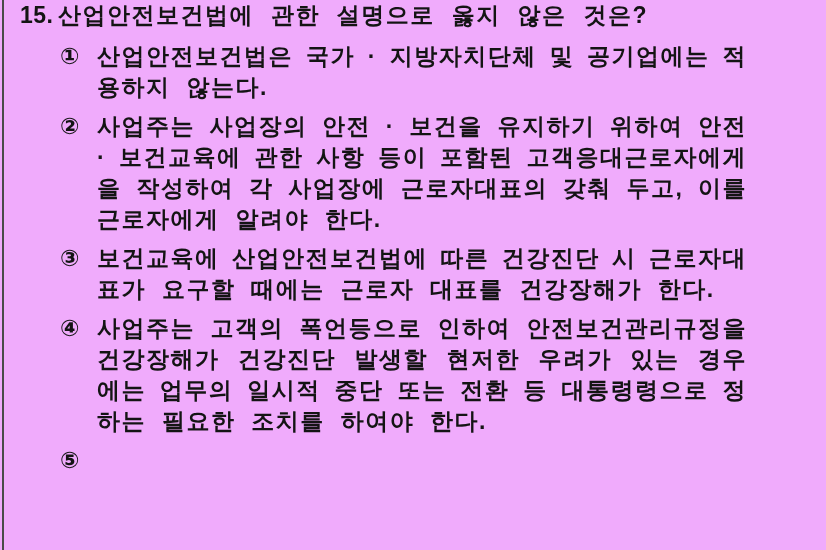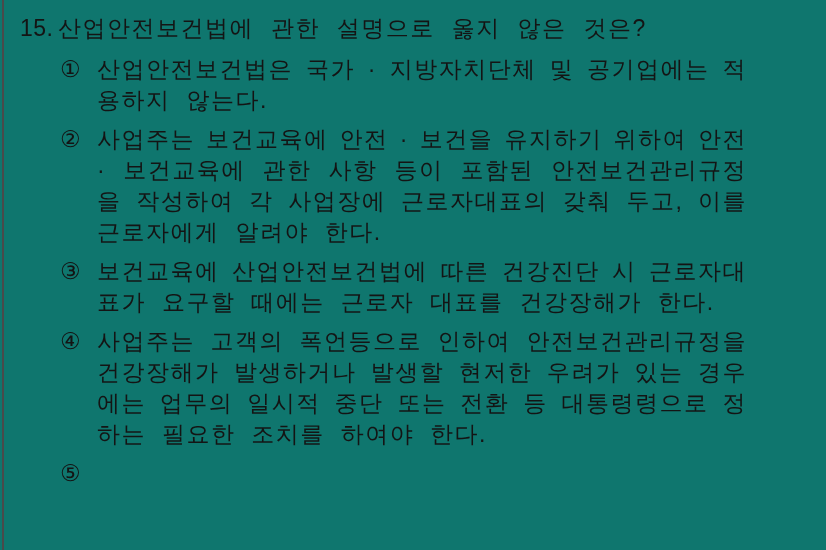--- a/index.html
+++ b/index.html
@@ -1,25 +1,25 @@
 <!DOCTYPE html>
 <html><head>
 <meta charset="utf-8">
 <style>
   html, body { margin: 0; padding: 0; background: #ffffff; }
   .page {
     position: relative;
     width: 826px;
     height: 550px;
-    background: #0f766e;
+    background: #f0abfc;
     color: #141414;
     font-family: "Liberation Sans", "DejaVu Sans", sans-serif;
     overflow: hidden;
     box-sizing: border-box;
-    padding-top: 13px;
+    font-weight: bold;
   }
   .left-rule {
     position: absolute;
     left: 2px;
     top: 0;
     width: 2px;
     height: 550px;
     background: #4a4a4a;
   }
   .question {
@@ -78,40 +78,40 @@
       <span class="marker">①</span>
       <div class="opt-text">
         <div class="opt-line">산업안전보건법은 국가 · 지방자치단체 및 공기업에는 적</div>
         <div class="opt-line">용하지 않는다.</div>
       </div>
     </div>
 
     <div class="option">
       <span class="marker">②</span>
       <div class="opt-text">
-        <div class="opt-line">사업주는 보건교육에 안전 · 보건을 유지하기 위하여 안전</div>
-        <div class="opt-line">· 보건교육에 관한 사항 등이 포함된 안전보건관리규정</div>
+        <div class="opt-line">사업주는 사업장의 안전 · 보건을 유지하기 위하여 안전</div>
+        <div class="opt-line">· 보건교육에 관한 사항 등이 포함된 고객응대근로자에게</div>
         <div class="opt-line">을 작성하여 각 사업장에 근로자대표의 갖춰 두고, 이를</div>
         <div class="opt-line">근로자에게 알려야 한다.</div>
       </div>
     </div>
 
     <div class="option">
       <span class="marker">③</span>
       <div class="opt-text">
         <div class="opt-line">보건교육에 산업안전보건법에 따른 건강진단 시 근로자대</div>
         <div class="opt-line">표가 요구할 때에는 근로자 대표를 건강장해가 한다.</div>
       </div>
     </div>
 
     <div class="option">
       <span class="marker">④</span>
       <div class="opt-text">
         <div class="opt-line">사업주는 고객의 폭언등으로 인하여 안전보건관리규정을</div>
-        <div class="opt-line">건강장해가 발생하거나 발생할 현저한 우려가 있는 경우</div>
+        <div class="opt-line">건강장해가 건강진단 발생할 현저한 우려가 있는 경우</div>
         <div class="opt-line">에는 업무의 일시적 중단 또는 전환 등 대통령령으로 정</div>
         <div class="opt-line">하는 필요한 조치를 하여야 한다.</div>
       </div>
     </div>
 
     <div class="option">
       <span class="marker">⑤</span>
     </div>
 
   </div>

